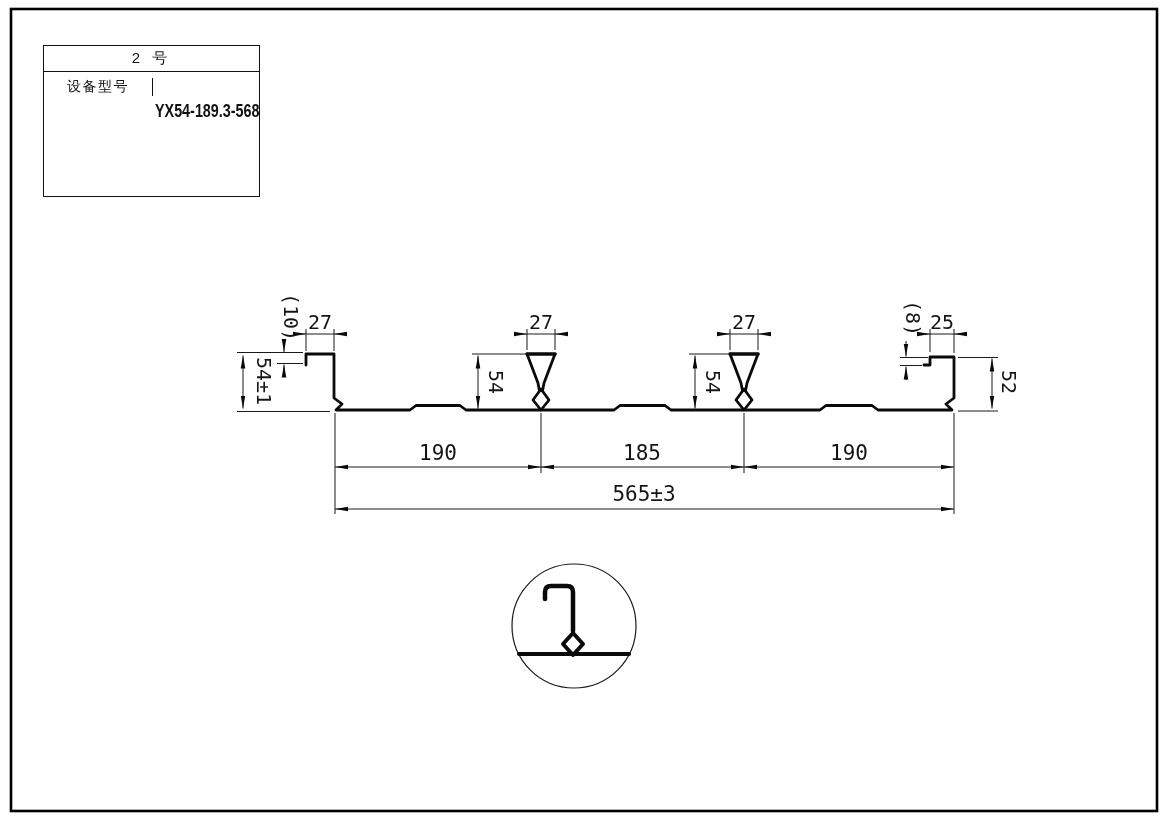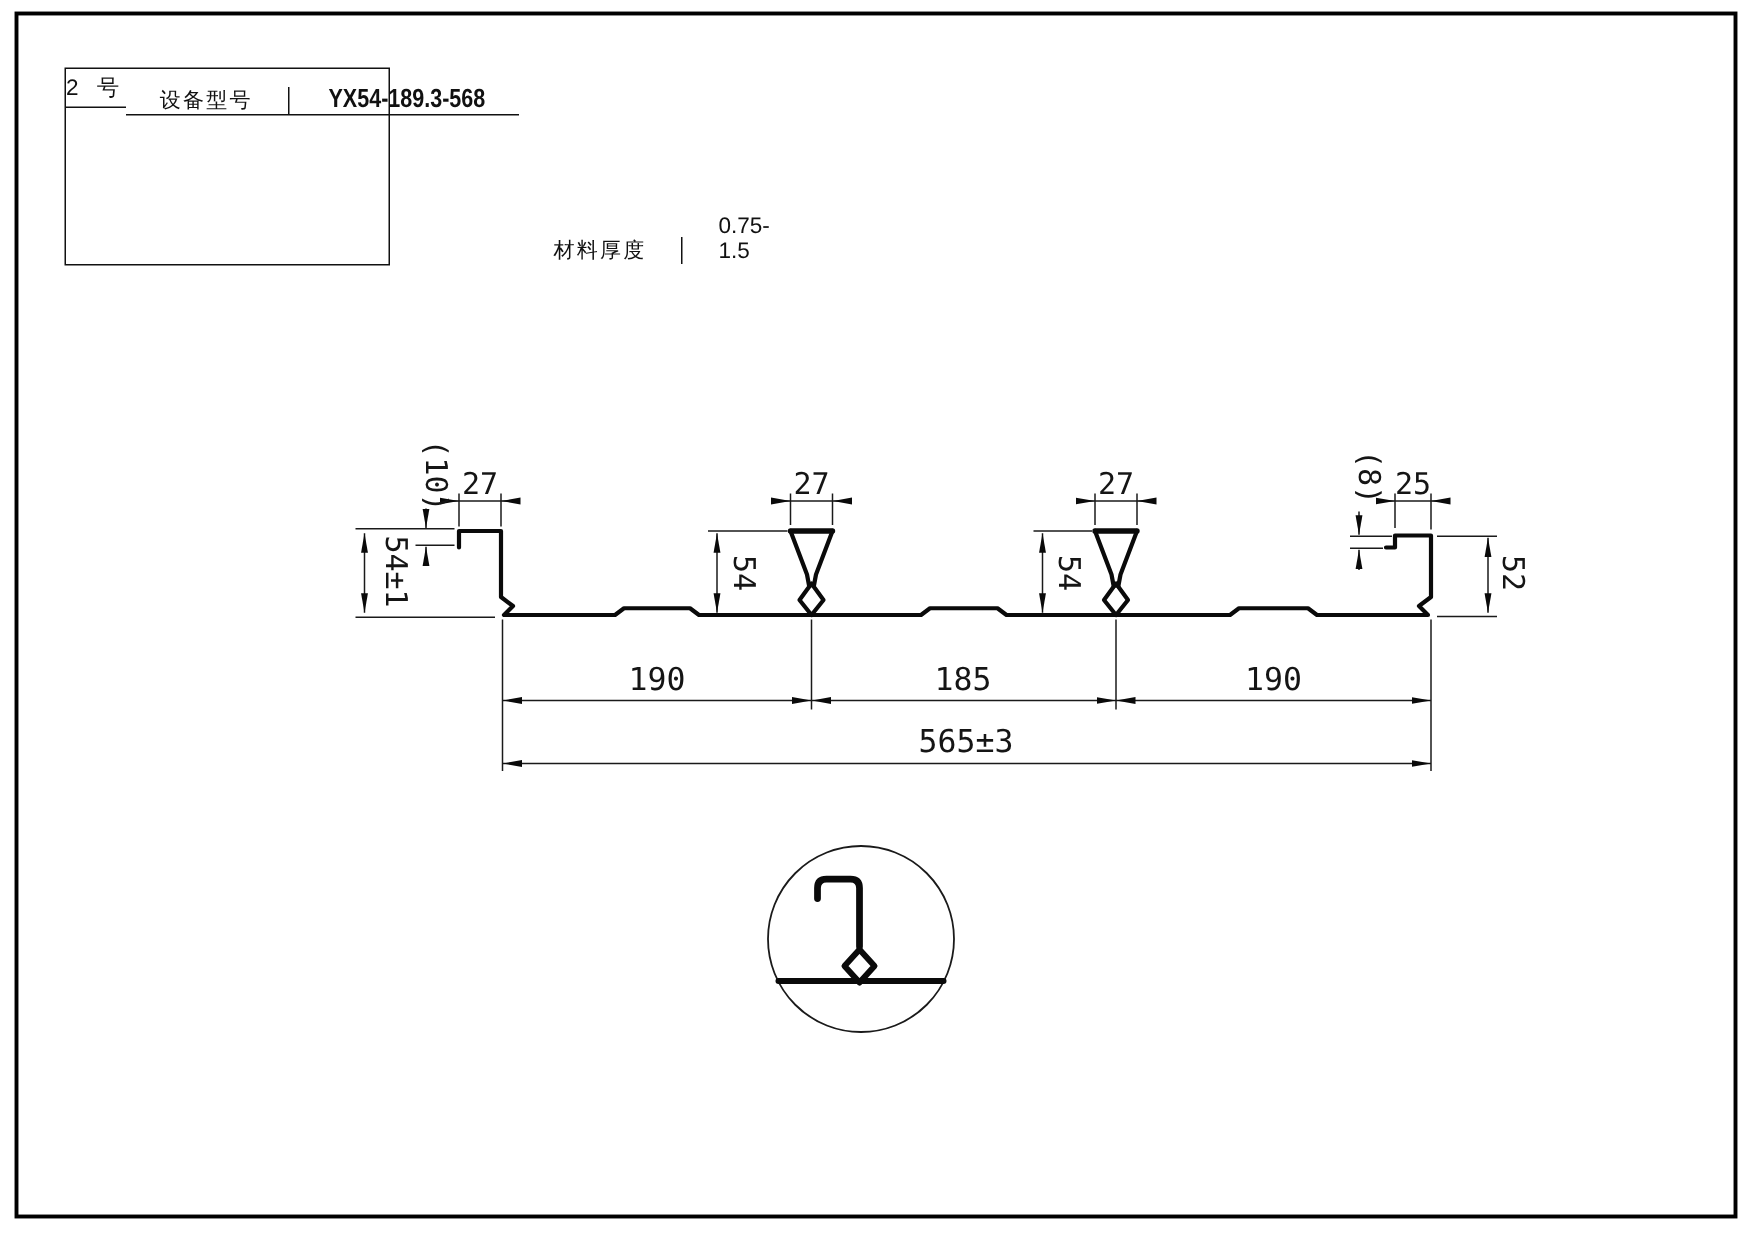--- a/index.html
+++ b/index.html
@@ -9,25 +9,25 @@
   .frame{fill:none;stroke:#000;stroke-width:2.6px;}
   .pline{fill:none;stroke:#0a0a0a;stroke-width:2.8px;stroke-linejoin:round;stroke-linecap:round;}
   .pbar{fill:none;stroke:#0a0a0a;stroke-width:3.6px;stroke-linecap:round;}
   .thin{stroke:#1a1a1a;stroke-width:1px;fill:none;}
   .thin2{stroke:#1a1a1a;stroke-width:1.2px;fill:none;}
   .dline{fill:none;stroke:#0a0a0a;stroke-linejoin:round;stroke-linecap:round;}
   .dimtext{font-family:"DejaVu Sans Mono","Liberation Mono",monospace;font-size:20px;
            fill:#151515;text-anchor:middle;}
   .dimtext.big{font-size:21px;}
   
-  .tb{position:absolute;left:43px;top:45px;width:217px;height:132px;box-sizing:border-box;
-      border:1.6px solid #111;display:flex;flex-direction:row;color:#111;}
+  .tb{position:absolute;left:43px;top:45px;width:217px;height:152px;box-sizing:border-box;
+      border:1.6px solid #111;display:flex;flex-direction:column;color:#111;}
   .tb-header{height:25px;flex:none;border-bottom:1.2px solid #111;display:flex;
              align-items:center;justify-content:center;font-size:15px;letter-spacing:4px;}
-  .tb-row{display:flex;border-bottom:1.2px solid #111;align-items:flex-end;gap:24px;}
+  .tb-row{display:flex;border-bottom:1.2px solid #111;align-items:center;}
   .tb-row:last-child{border-bottom:none;}
   .tb-row .lab{width:109px;flex:none;box-sizing:border-box;border-right:1.2px solid #111;
                display:flex;align-items:center;justify-content:center;
                font-size:14px;letter-spacing:1.5px;}
   .tb-row .val{flex:1;display:flex;align-items:center;justify-content:center;font-size:15px;margin-top:48px;}
   .tb-row.model-row .val{justify-content:flex-start;padding-left:2px;overflow:visible;}
   .model-text{font-weight:bold;font-size:17.5px;letter-spacing:0;white-space:nowrap;
               transform:scaleX(0.82);transform-origin:left center;
               font-family:"Liberation Sans","DejaVu Sans",sans-serif;}
 </style>
@@ -156,19 +156,15 @@
   </svg>
 
   <div class="tb">
     <div class="tb-header">2  号</div>
     <div class="tb-row model-row" style="height:30px;flex:none;">
       <div class="lab">设备型号</div>
       <div class="val">
         <span class="model-text">YX54-189.3-568</span>
       </div>
     </div>
-    <div class="tb-row" style="flex:1;">
-      <div class="lab">材料厚度</div>
-      <div class="val">0.75-1.5</div>
-    </div>
   </div>
 
 </div>
 
 </body></html>

